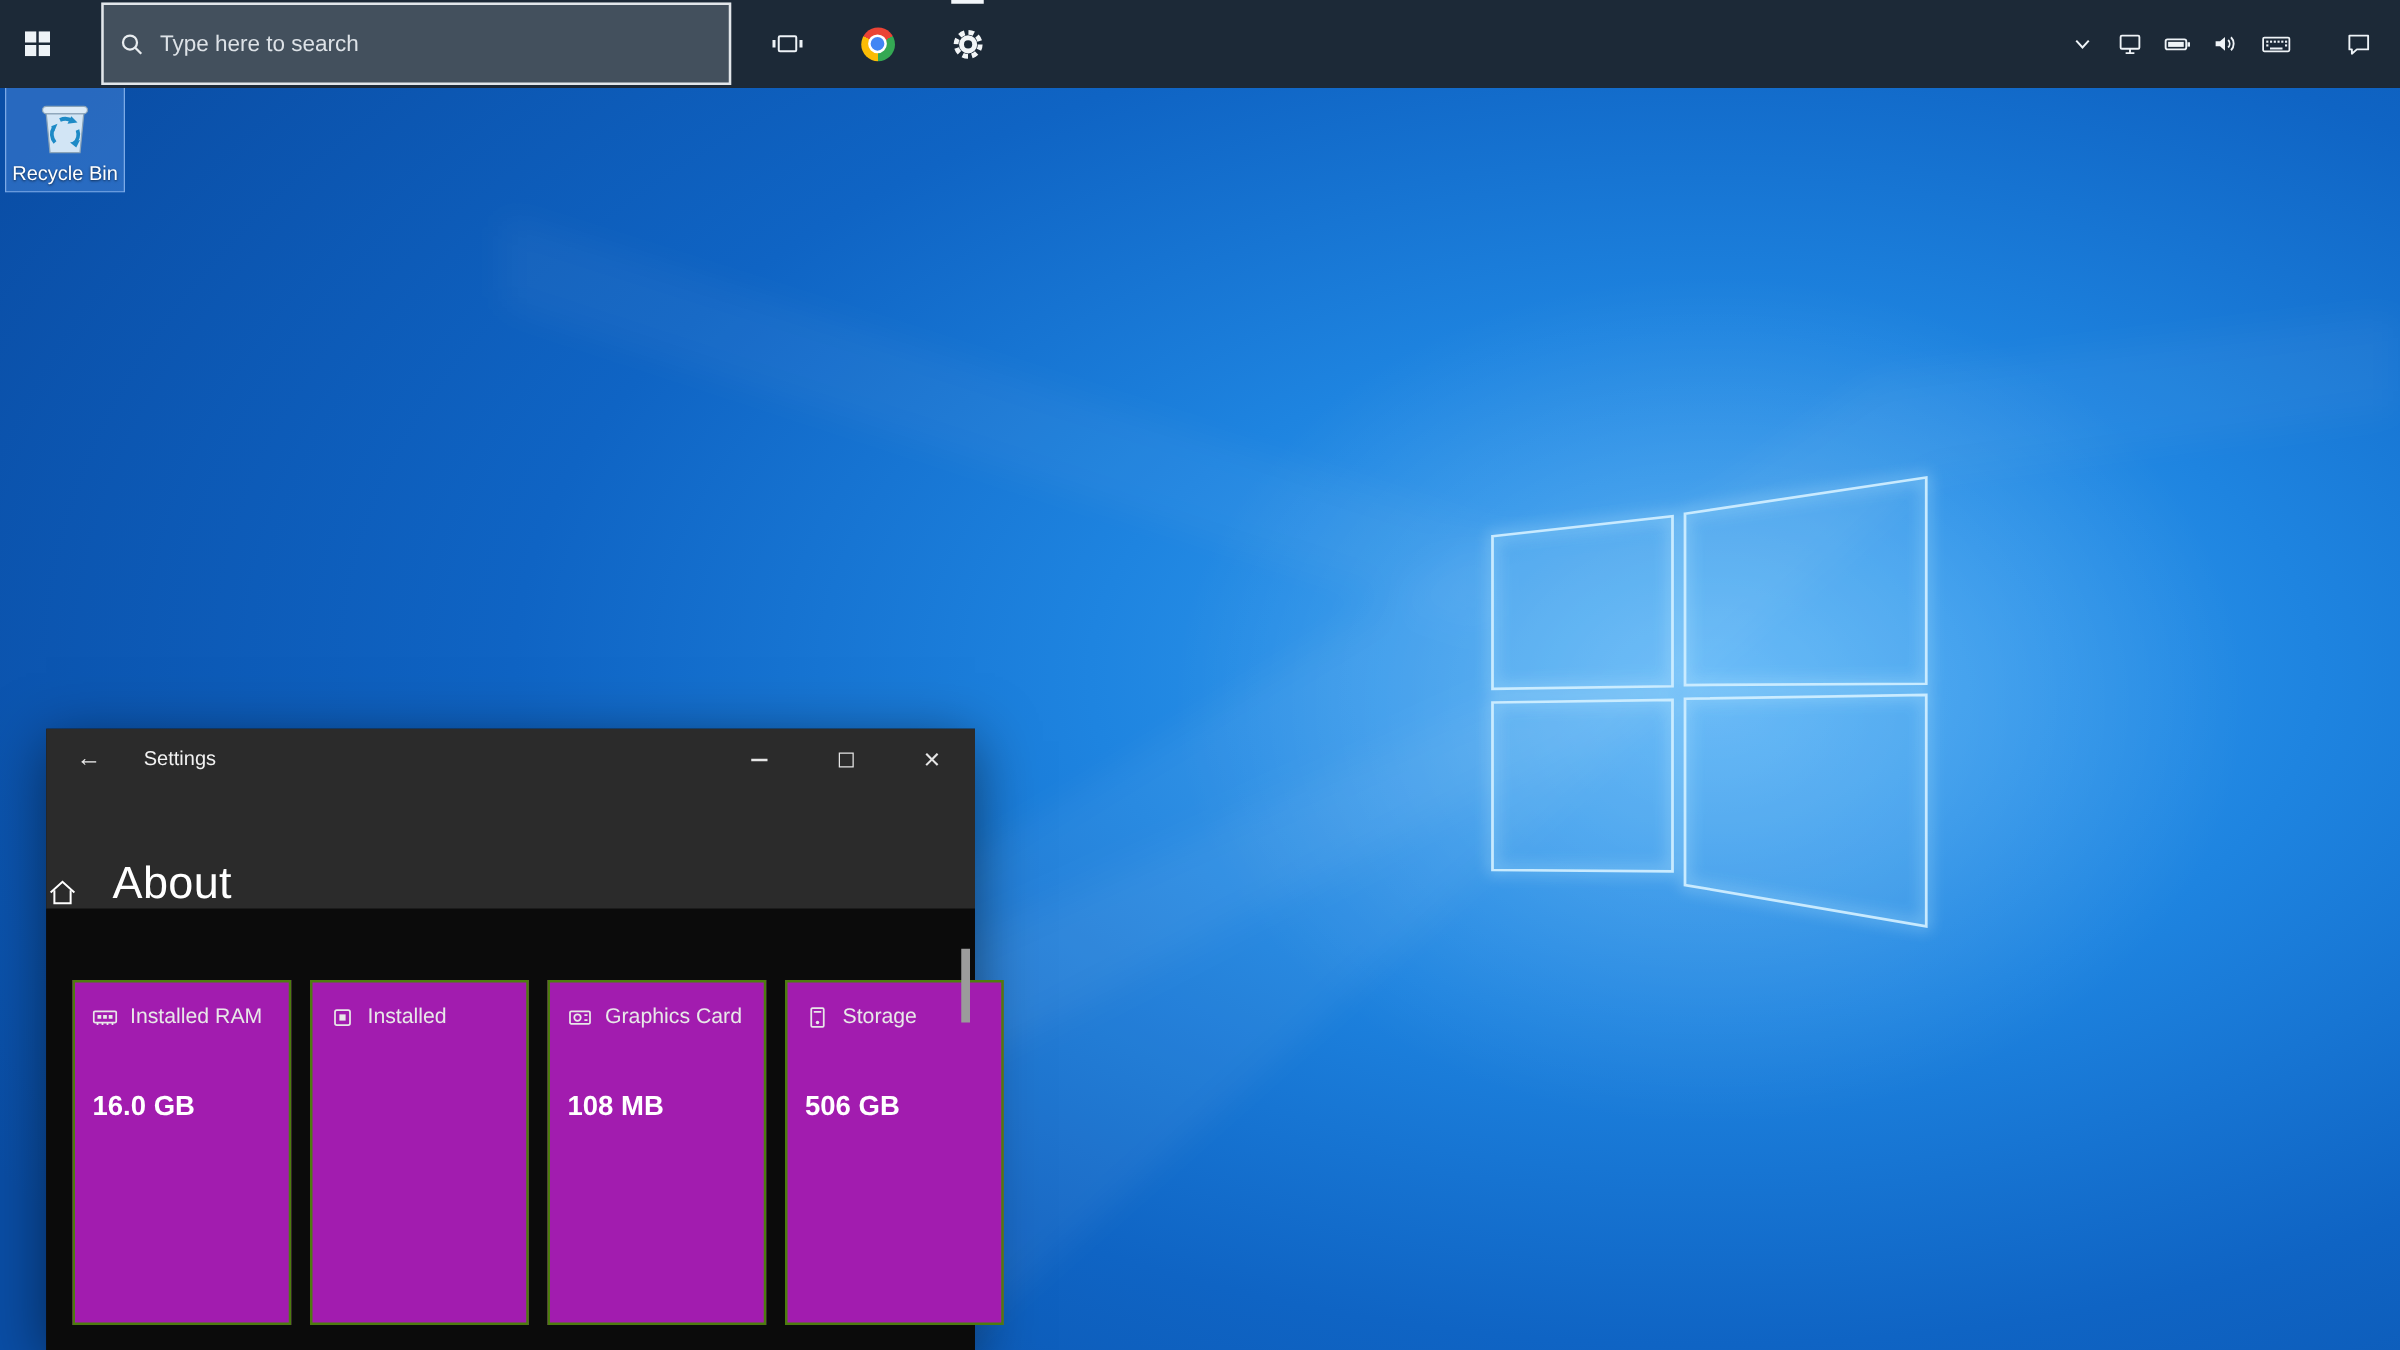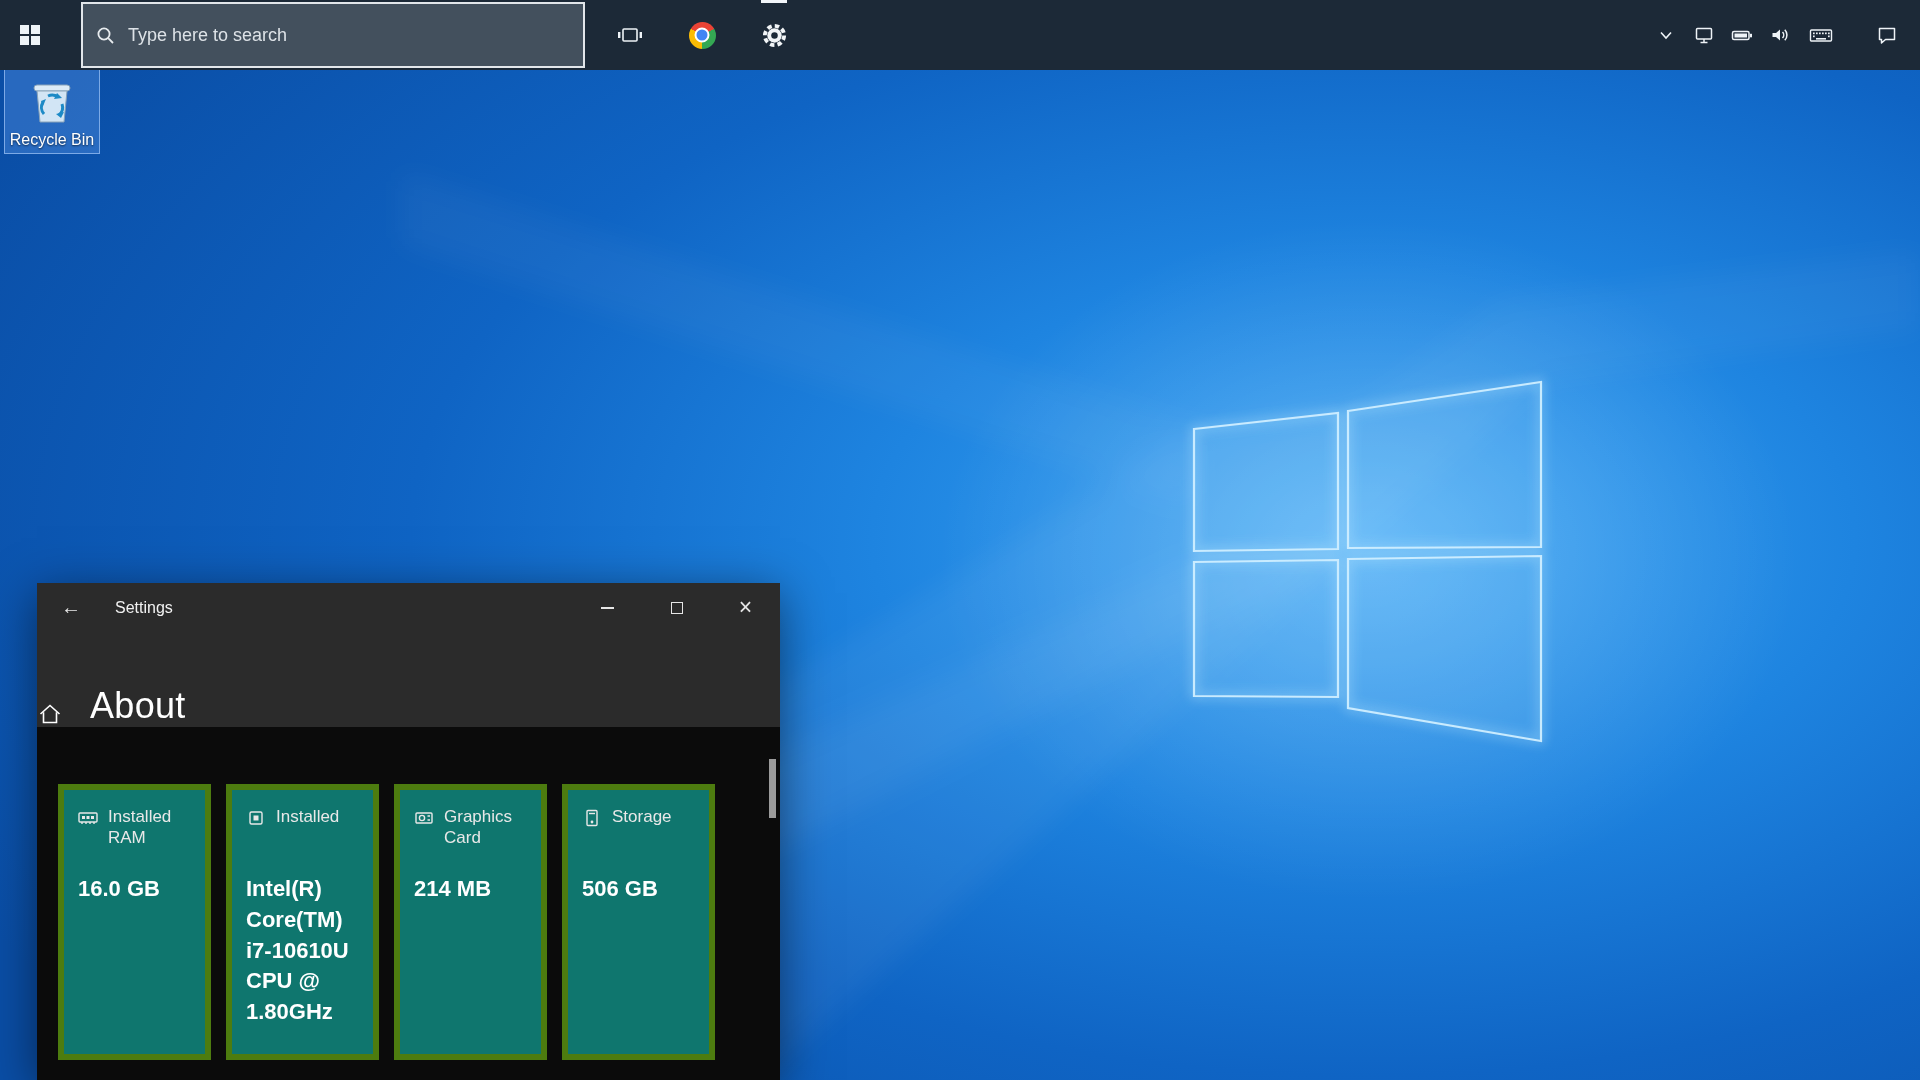--- a/index.html
+++ b/index.html
@@ -66,21 +66,21 @@
   .sw-title { align-self:center; margin-left:10px; font-size:16px; color:#f2f2f2; }
   .sw-controls { margin-left:auto; display:flex; }
   .sw-ctrl { width:69px; display:flex; align-items:center; justify-content:center; color:#e6e6e6; }
   .glyph-min { width:13px; height:2px; background:#e6e6e6; }
   .glyph-max { width:12px; height:12px; border:1.5px solid #e6e6e6; }
   .sw-close { font-size:23px; line-height:1; }
   .sw-pagehead { height:95px; display:flex; align-items:flex-end; padding-top:16px; gap:27px; }
   .sw-pagetitle { font-size:36px; font-weight:300; color:#ffffff; letter-spacing:0.3px; }
   .sw-content { position:relative; flex:1; background:#0b0b0b; }
   .cards { position:absolute; left:21px; top:57px; display:flex; gap:15px; }
-  .card { width:153px; height:276px; background:#0f766e; border:6px solid #4d7c0f; padding:16px 14px; }
+  .card { width:175px; height:276px; background:#a21caf; border:2px solid #4d7c0f; padding:16px 14px; }
   .card-head { display:flex; align-items:flex-start; gap:10px; min-height:54px; color:#e8e8e8; font-size:17px; line-height:1.25; }
   .card-head svg { flex:0 0 auto; margin-top:2px; }
   .card-value { margin-top:14px; font-size:22px; font-weight:bold; color:#fff; line-height:1.4; overflow-wrap:break-word; }
   .sw-scroll { position:absolute; right:4px; top:32px; width:7px; height:59px; background:#9b9b9b; }
 </style>
 </head>
 <body>
 
 <svg class="wallpaper" viewBox="0 0 1920 1080" preserveAspectRatio="none">
   <defs>
@@ -184,32 +184,31 @@
         <div class="card-value">16.0 GB</div>
       </div>
       <div class="card">
         <div class="card-head">
           <svg width="20" height="20" viewBox="0 0 20 20" fill="none" stroke="#e8e8e8" stroke-width="1.4">
             <rect x="4" y="4" width="12" height="12" rx="1.5"></rect>
             <rect x="7.5" y="7.5" width="5" height="5" fill="#e8e8e8" stroke="none"></rect>
           </svg>
           <span>Installed</span>
         </div>
-        <div class="card-value">Intel(R) Core(TM) i7-10610U CPU @ 1.80GHz</div>
       </div>
       <div class="card">
         <div class="card-head">
           <svg width="20" height="20" viewBox="0 0 20 20" fill="none" stroke="#e8e8e8" stroke-width="1.4">
             <rect x="2" y="5" width="16" height="10" rx="1"></rect>
             <circle cx="8" cy="10" r="2.6"></circle>
             <path d="M13.5 8 H16 M13.5 12 H16"></path>
           </svg>
           <span>Graphics Card</span>
         </div>
-        <div class="card-value">214 MB</div>
+        <div class="card-value">108 MB</div>
       </div>
       <div class="card">
         <div class="card-head">
           <svg width="20" height="20" viewBox="0 0 20 20" fill="none" stroke="#e8e8e8" stroke-width="1.4">
             <rect x="5" y="2.5" width="10" height="15" rx="1"></rect>
             <circle cx="10" cy="14" r="1.4" fill="#e8e8e8" stroke="none"></circle>
             <path d="M7 5.5 H13"></path>
           </svg>
           <span>Storage</span>
         </div>

